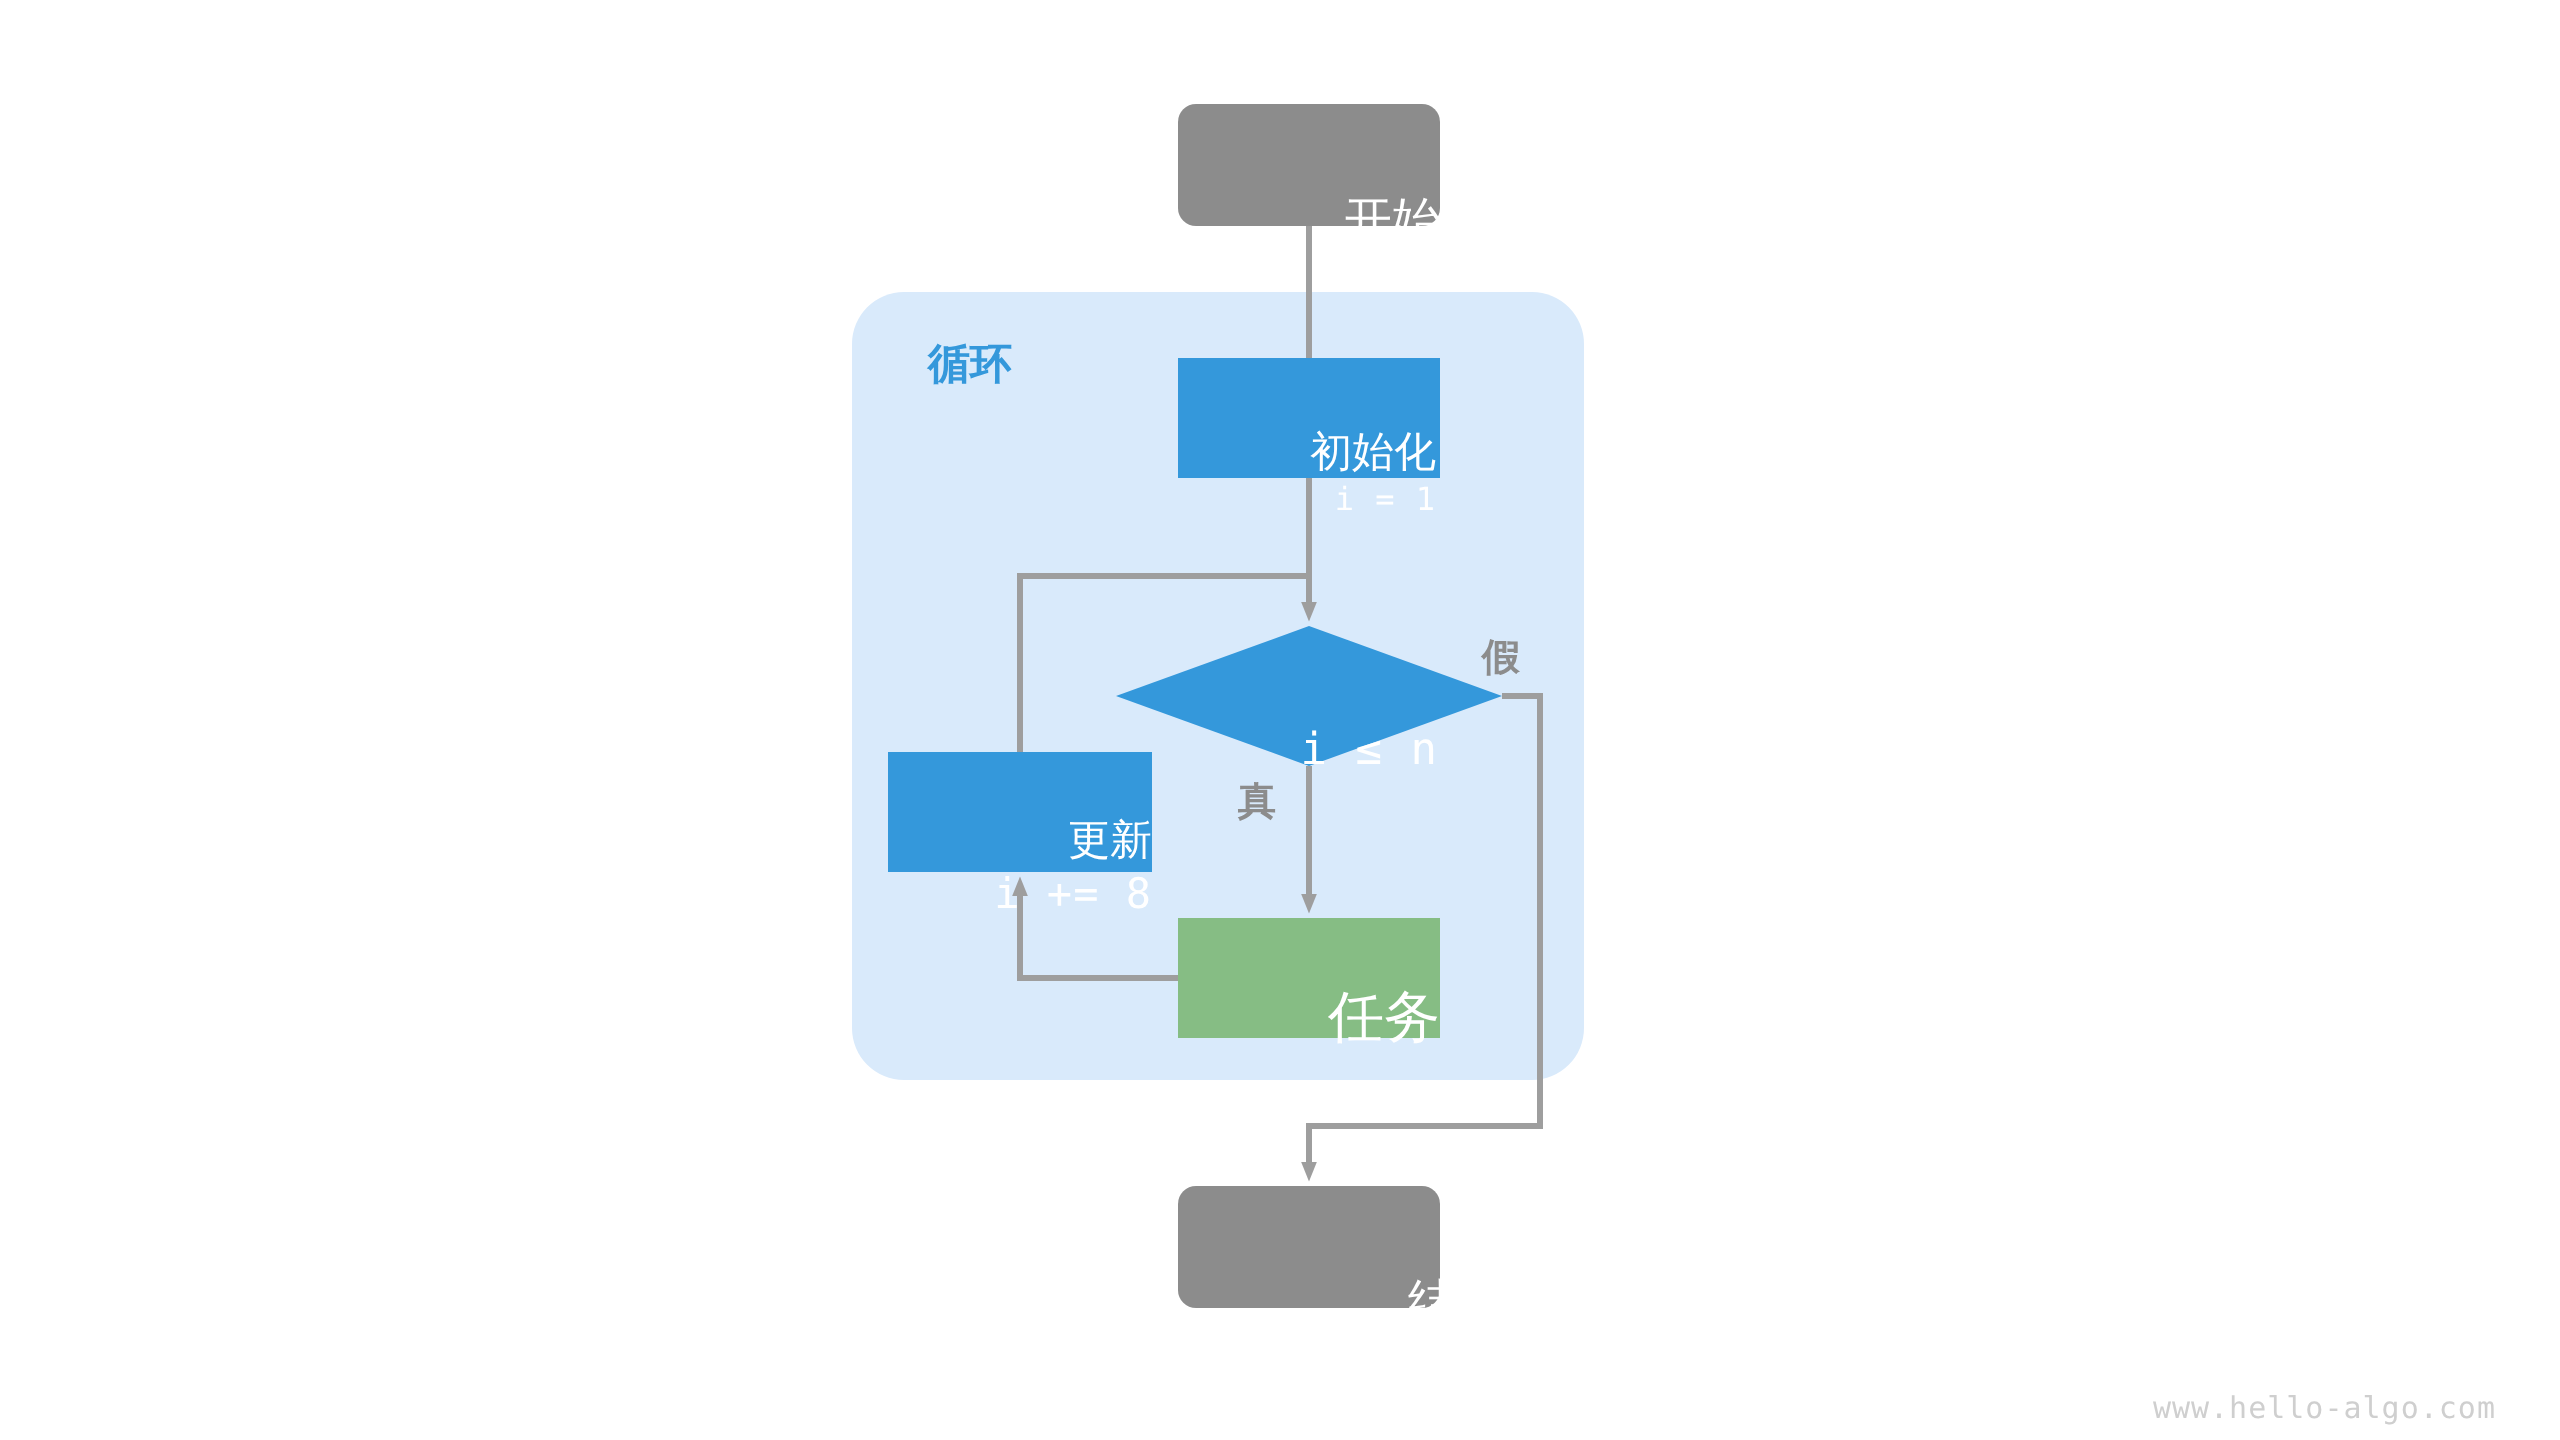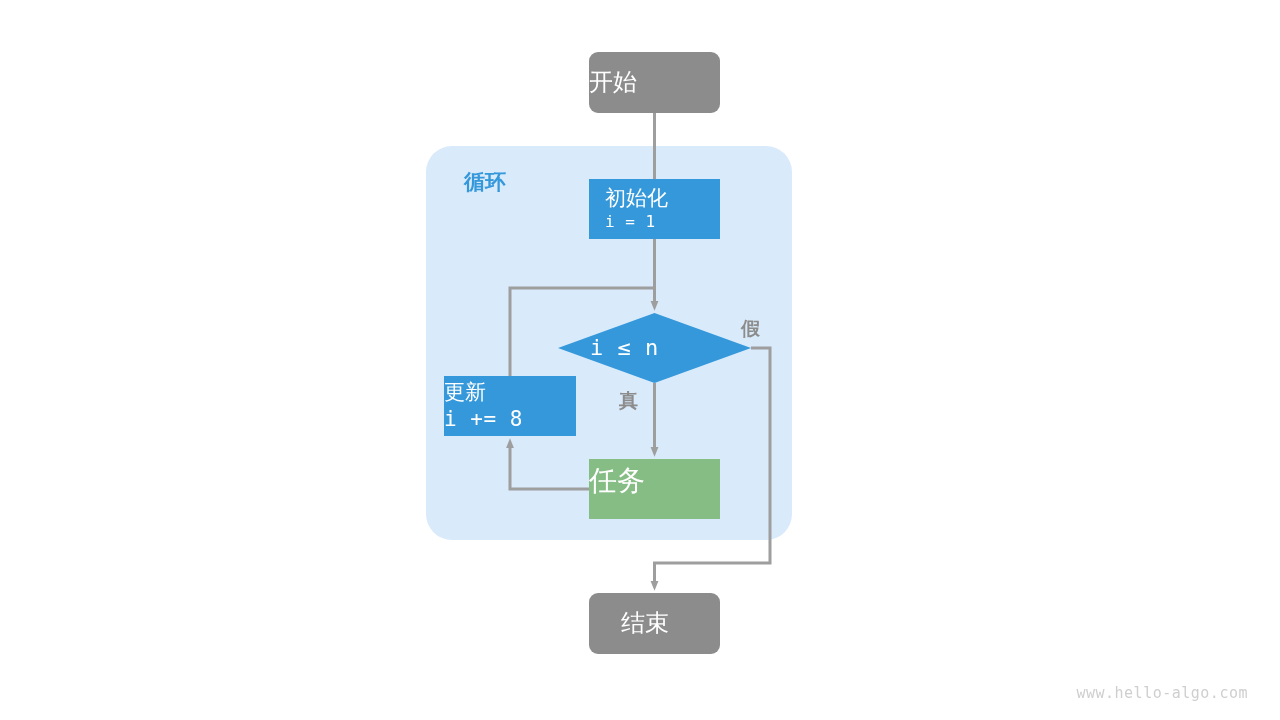--- a/index.html
+++ b/index.html
@@ -17,26 +17,27 @@
   #canvas {
     position: absolute;
     left: 0; top: 0;
     width: 1280px;
     height: 720px;
   }
   .node-label {
     position: absolute;
     display: flex;
     flex-direction: column;
-    align-items: flex-start;
+    align-items: flex-end;
     justify-content: center;
     color: #ffffff;
     text-align: center;
     line-height: 1.28;
     pointer-events: none;
+    margin-top: 28px;
   }
   .cjk {
     font-family: "DejaVu Sans", "Liberation Sans", sans-serif;
   }
   .mono {
     font-family: "DejaVu Sans Mono", "Liberation Mono", monospace;
     letter-spacing: 0.5px;
   }
   
   #start-node {
@@ -55,21 +56,21 @@
     padding-left: 16px;
   }
   #init-node .l2 { font-size: 16px; }
   
   #update-node {
     left: 444px; top: 376px; width: 132px; height: 60px;
     font-size: 21px;
   }
   
   #cond-node {
-    left: 590px; top: 313px; width: 193px; height: 70px;
+    left: 526px; top: 313px; width: 193px; height: 70px;
     font-size: 22px;
   }
   
   #task-node {
     left: 589px; top: 459px; width: 131px; height: 44px;
     font-size: 28px;
   }
   
   #loop-label {
     position: absolute;
@@ -85,21 +86,21 @@
     color: #8c8c8c;
     font-size: 19px;
     font-weight: bold;
     pointer-events: none;
   }
   #label-true { left: 619px; top: 388px; }
   #label-false { left: 741px; top: 316px; }
   
   #watermark {
     position: absolute;
-    right: 32px; bottom: 18px;
+    right: 32px; bottom: 7px;
     color: #cfcfcf;
     font-size: 15px;
     font-family: "DejaVu Sans Mono", "Liberation Mono", monospace;
     letter-spacing: 0.5px;
     pointer-events: none;
   }
 </style>
 </head>
 <body>
 

